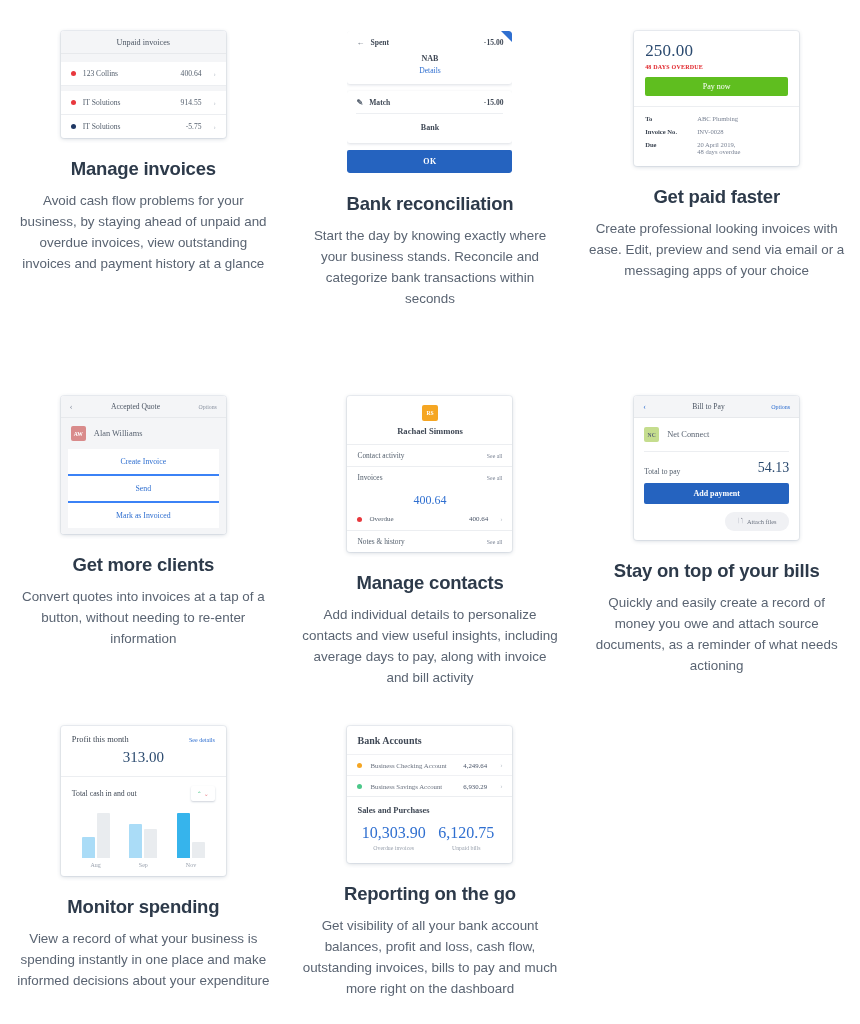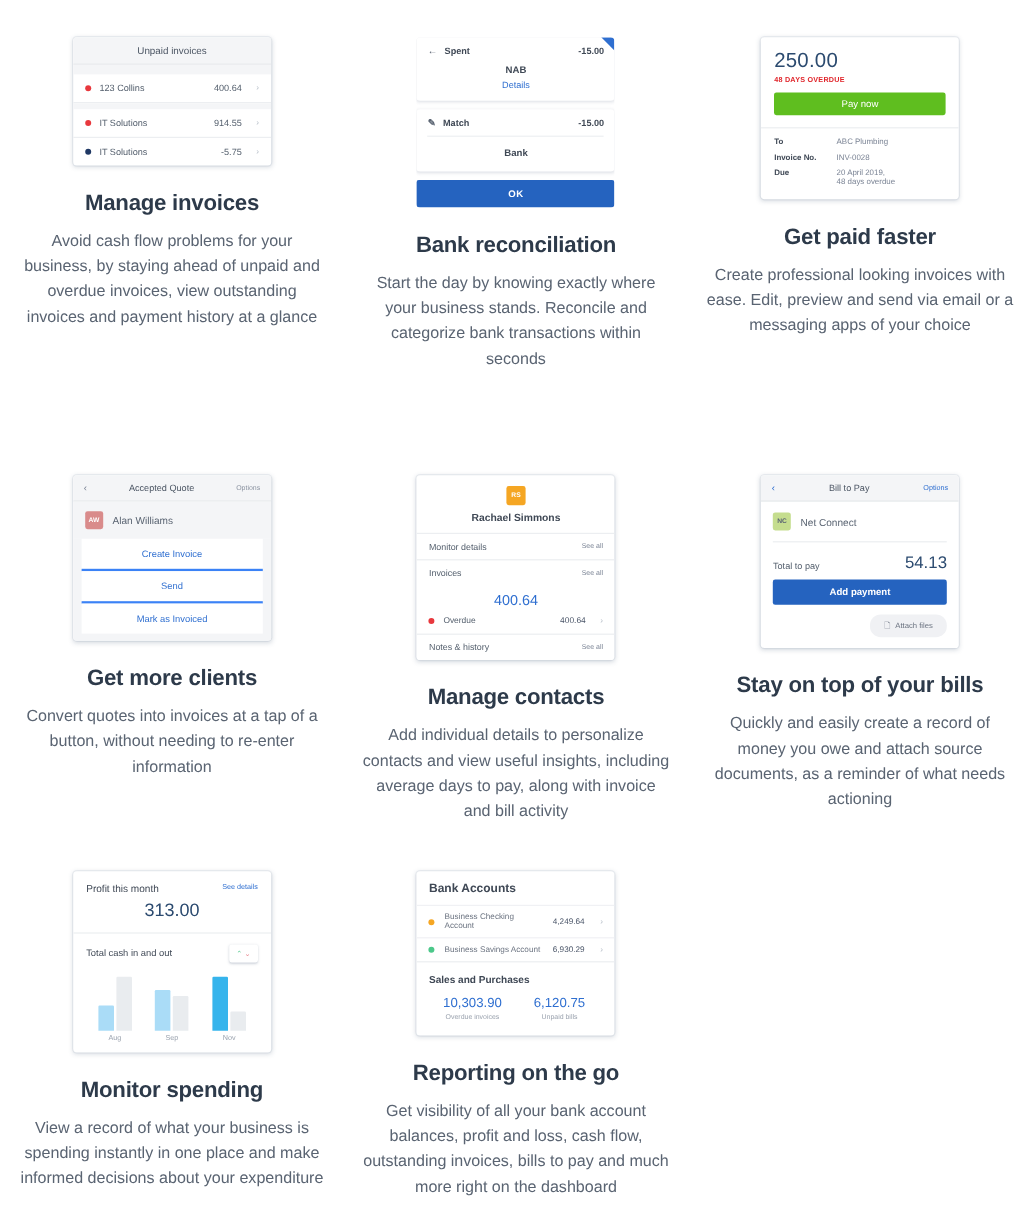--- a/index.html
+++ b/index.html
@@ -22,20 +22,21 @@
   .mock {
     width: 165px;
     margin-top: 31px;
     border-radius: 3px;
     background: #fff;
     box-shadow: 0 1px 4px rgba(60,80,110,.22), 0 0 0 1px rgba(150,165,185,.13);
     overflow: hidden;
     font-size: 7.4px;
     color: #4a5568;
     position: relative;
+    font-family: Liberation Serif, serif;
   }
   .mock.flat { box-shadow: none; background: transparent; }
 
   
   .m1-head {
     background: #f4f5f7; text-align: center; font-size: 8.2px;
     padding: 7px 0 6px; color: #4b5563; border-bottom: 1px solid #e7e9ec;
   }
   .m1-amt {
     text-align: center; font-size: 22px; color: #2b4a6f;
@@ -177,21 +178,21 @@
   .m8-row {
     display:flex; align-items:center; gap:8px; padding: 6px 10px;
     font-size: 6.8px; color:#6b7380; border-top:1px solid #f0f1f4;
   }
   .m8-row .nm { flex:1; }
   .m8-row .vl { color:#4a5568; }
   .m8-h2 { font-size: 8.4px; color:#3f4855; padding: 9px 10px 7px; font-weight:bold;
            border-top:1px solid #eceef1; }
   .m8-stats { display:flex; padding: 2px 10px 12px; }
   .m8-st { flex:1; text-align:center; }
-  .m8-st .v { font-size: 11px; color:#2f6fd0; }
+  .m8-st .v { font-size: 16px; color:#2f6fd0; }
   .m8-st .k { font-size: 5.8px; color:#9aa2ae; margin-top:3px; }
 
   
   .title {
     font-size: 18.5px; font-weight: bold; color: #2d3a4a;
     text-align:center; margin-top: 20px; letter-spacing: -.2px;
   }
   .desc {
     font-size: 13.4px; line-height: 1.56; color: #5a6472;
     text-align:center; margin-top: 11px; max-width: 262px;
@@ -308,21 +309,21 @@
     <div class="desc">Convert quotes into invoices at a tap of a button, without needing to re-enter information</div>
   </div>
 
   <div class="cell">
     <div class="mock">
       <div class="m5-head">
         <div class="avatar av" style="background:#f5a623">RS</div>
         <div class="nm">Rachael Simmons</div>
       </div>
       <div class="m5-row">
-        <span>Monitor details</span>
+        <span>Contact activity</span>
         <span class="seeall">See all</span>
       </div>
       <div class="m5-row">
         <span>Invoices</span>
         <span class="seeall">See all</span>
       </div>
       <div class="m5-big">400.64</div>
       <div class="m5-od">
         <span class="dot" style="background:#e8383d"></span>
         <span class="nm">Overdue</span>

